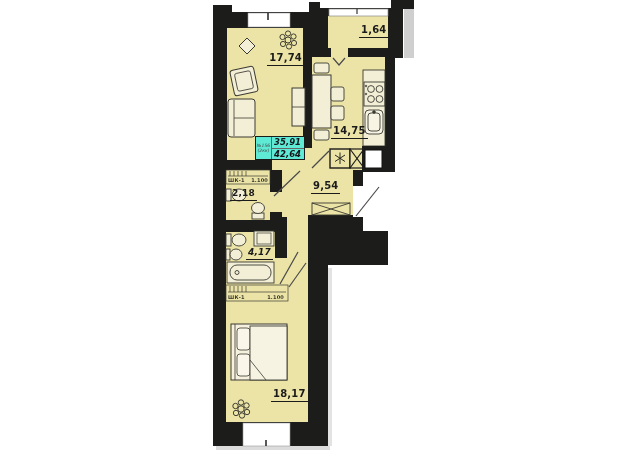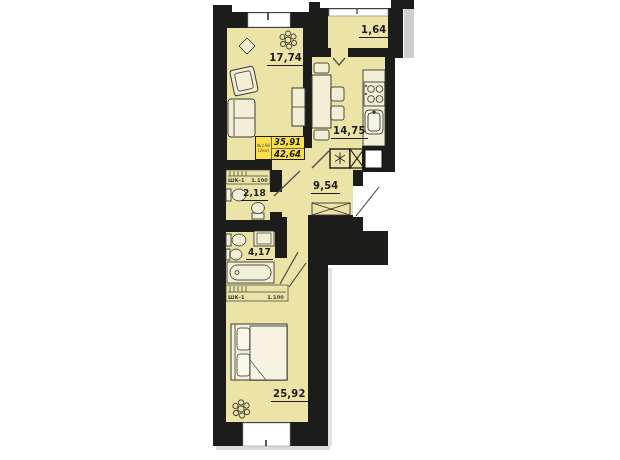--- a/index.html
+++ b/index.html
@@ -13,21 +13,21 @@
     font-weight:700;font-size:10px;line-height:12px;letter-spacing:.2px;
   }
   .arealabel span{display:inline-block;border-bottom:1.2px solid #1b1b1b;padding:0 2px 1px 2px;}
   .arealabel.small{font-size:9px;}
   .closet-text{
     position:absolute;display:flex;justify-content:space-between;
     font-size:5px;line-height:6px;color:#3a3a2e;font-weight:700;letter-spacing:.2px;
   }
   .unit-box{
     position:absolute;left:255px;top:136px;width:50px;height:24px;
-    background:#fde047;border:1px solid #1c1c1a;display:flex;box-sizing:border-box;
+    background:#5eead4;border:1px solid #1c1c1a;display:flex;box-sizing:border-box;
   }
   .unit-left{
     width:15px;border-right:1px solid #666;display:flex;flex-direction:column;
     justify-content:center;align-items:center;font-size:4.5px;line-height:5.5px;
     font-style:italic;color:#444;
   }
   .unit-right{flex:1;display:flex;flex-direction:column;}
   .unit-right .val{
     flex:1;display:flex;align-items:center;justify-content:flex-end;
     padding-right:3px;font-size:8.5px;font-weight:700;font-style:italic;color:#15151a;
@@ -228,23 +228,23 @@
         <circle cx="242" cy="415.5" r="2.7"></circle>
       <circle cx="236" cy="413" r="2.7"></circle>
         <circle cx="235.5" cy="406" r="2.7"></circle>
     </g>
   </svg>
 
   <div class="arealabel" style="left:266px;top:52px;width:38px;text-align:right;"><span>17,74</span></div>
   <div class="arealabel" style="left:359px;top:24px;width:28px;"><span>1,64</span></div>
   <div class="arealabel" style="left:331px;top:125px;width:32px;"><span>14,75</span></div>
   <div class="arealabel" style="left:311px;top:180px;width:28px;"><span>9,54</span></div>
-  <div class="arealabel small" style="left:241px;top:187px;width:26px;"><span>2,18</span></div>
-  <div class="arealabel small" style="left:246px;top:246px;width:26px;"><span>4,17</span></div>
-  <div class="arealabel" style="left:271px;top:388px;width:32px;"><span>25,92</span></div>
+  <div class="arealabel small" style="left:230px;top:187px;width:26px;"><span>2,18</span></div>
+  <div class="arealabel small" style="left:246px;top:246px;width:26px;font-style:italic;"><span>4,17</span></div>
+  <div class="arealabel" style="left:271px;top:388px;width:32px;"><span>18,17</span></div>
 
   <div class="closet-text" style="left:228px;top:177px;width:40px;">
     <span>ШК-1</span>
       <span>1.100</span>
   </div>
   <div class="closet-text" style="left:228px;top:294px;width:56px;">
     <span>ШК-1</span>
       <span>1.100</span>
   </div>
 

